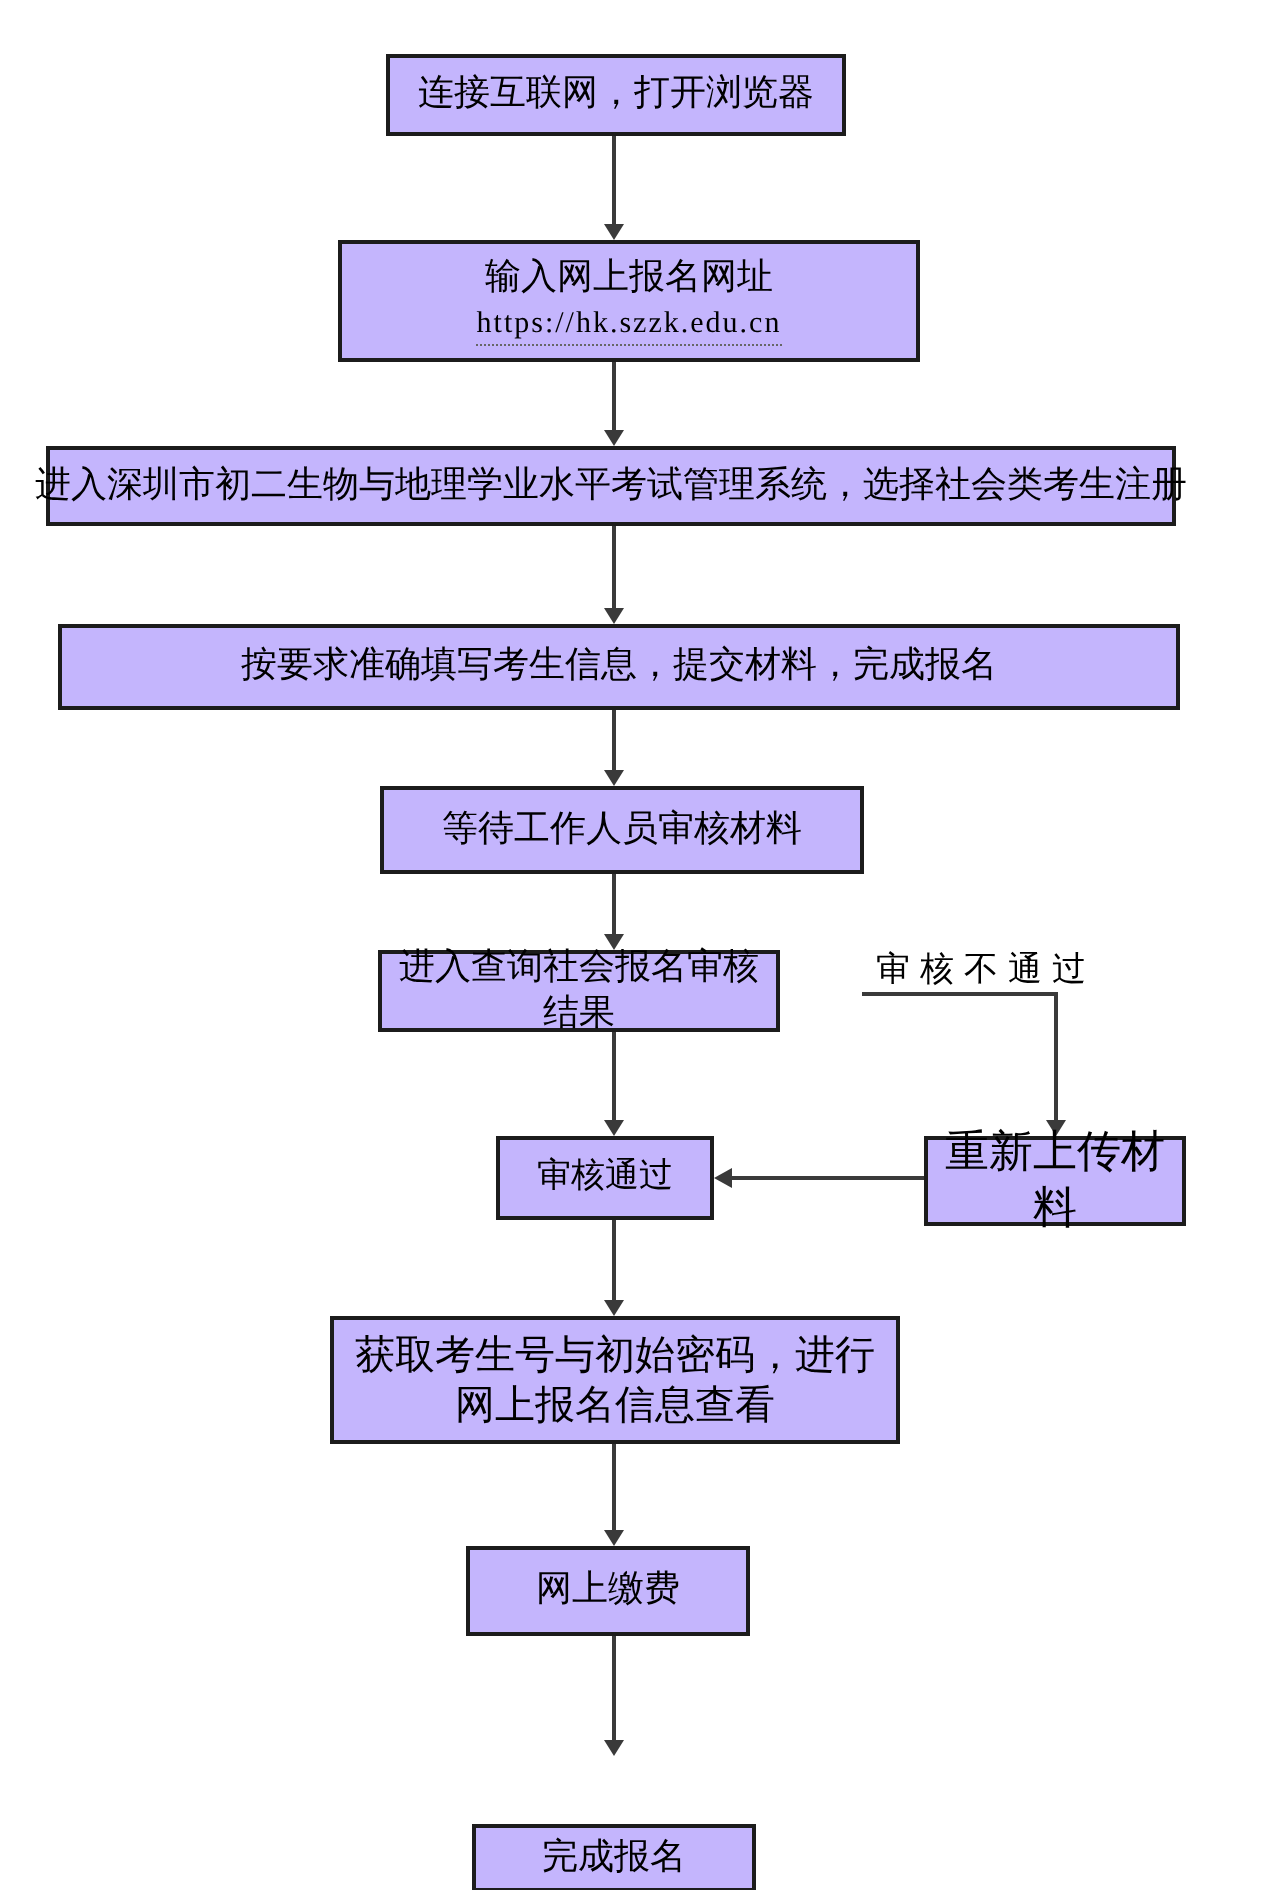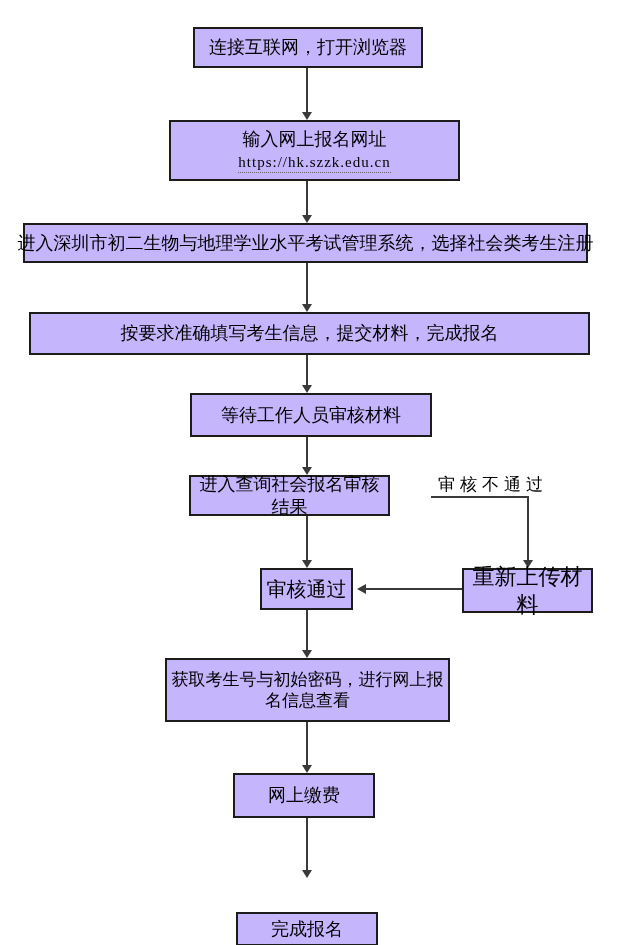--- a/index.html
+++ b/index.html
@@ -29,23 +29,23 @@
     border-bottom:1px dotted #666;
     margin-top:2px;
   }
   
   .n1{left:193px;top:27px;width:230px;height:41px;}
   .n2{left:169px;top:120px;width:291px;height:61px;}
   .n3{left:23px;top:223px;width:565px;height:40px;white-space:nowrap;}
   .n4{left:29px;top:312px;width:561px;height:43px;}
   .n5{left:190px;top:393px;width:242px;height:44px;}
   .n6{left:189px;top:475px;width:201px;height:41px;}
-  .n7{left:260px;top:568px;width:93px;height:42px;font-size:20px;}
+  .n7{left:248px;top:568px;width:109px;height:42px;font-size:17px;}
   .n8{left:462px;top:568px;width:131px;height:45px;font-size:22px;}
-  .n9{left:165px;top:658px;width:285px;height:64px;font-size:17px;padding:12px 2px;}
+  .n9{left:165px;top:658px;width:285px;height:64px;font-size:20px;padding:12px 2px;}
   .n10{left:233px;top:773px;width:142px;height:45px;}
   .n11{left:236px;top:878px;width:142px;height:34px;margin-top:34px;}
   
   .vline{position:absolute;width:2px;background:#3a3a3a;left:306px;}
   .hline{position:absolute;height:2px;background:#3a3a3a;}
   .arrow-down{
     position:absolute;width:0;height:0;left:302px;
     border-left:5px solid transparent;border-right:5px solid transparent;
     border-top:8px solid #3a3a3a;
   }

